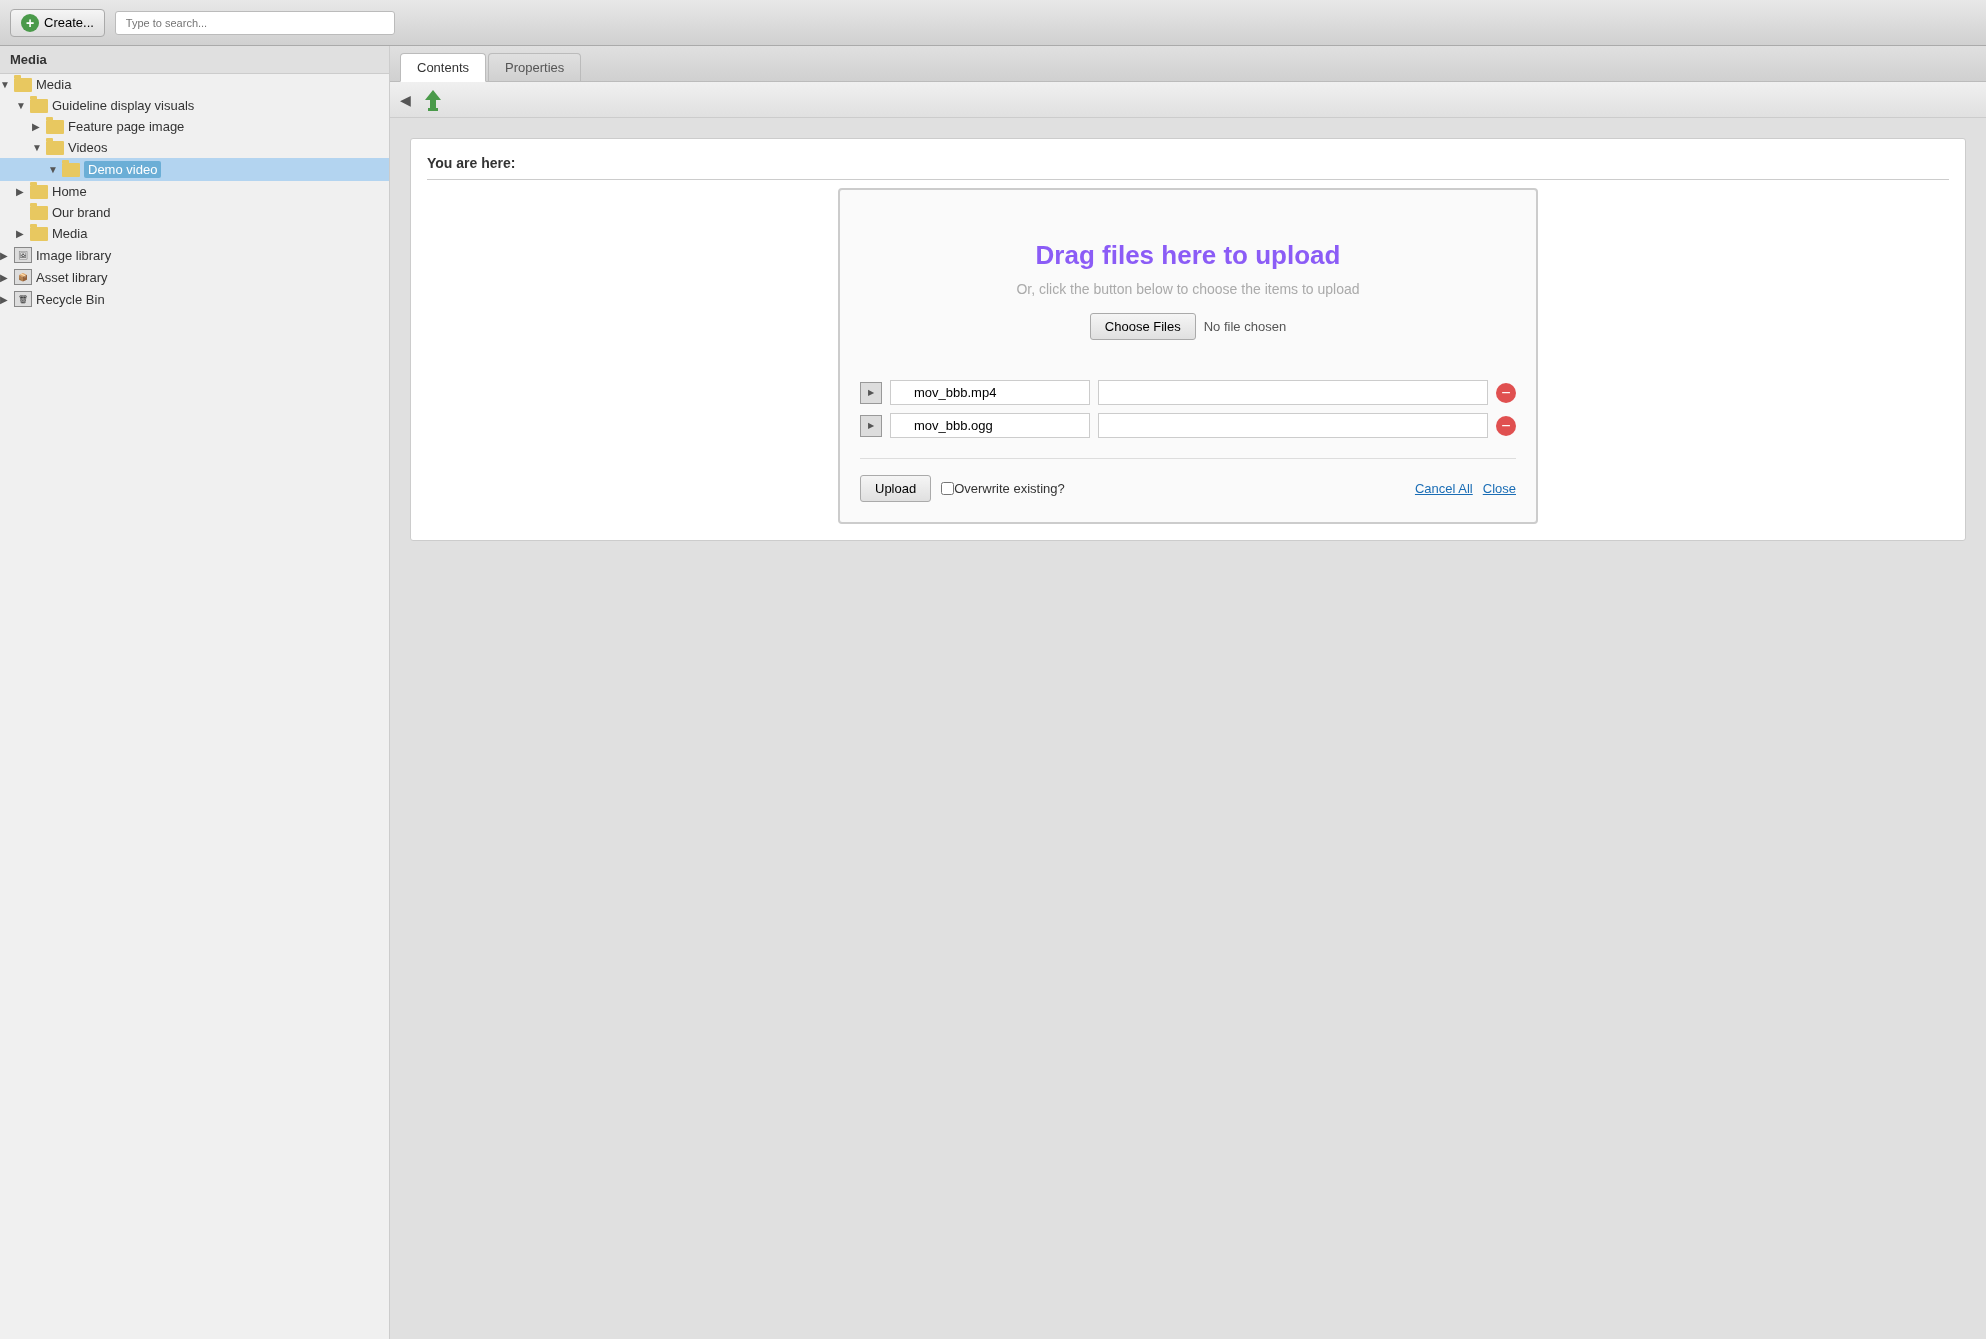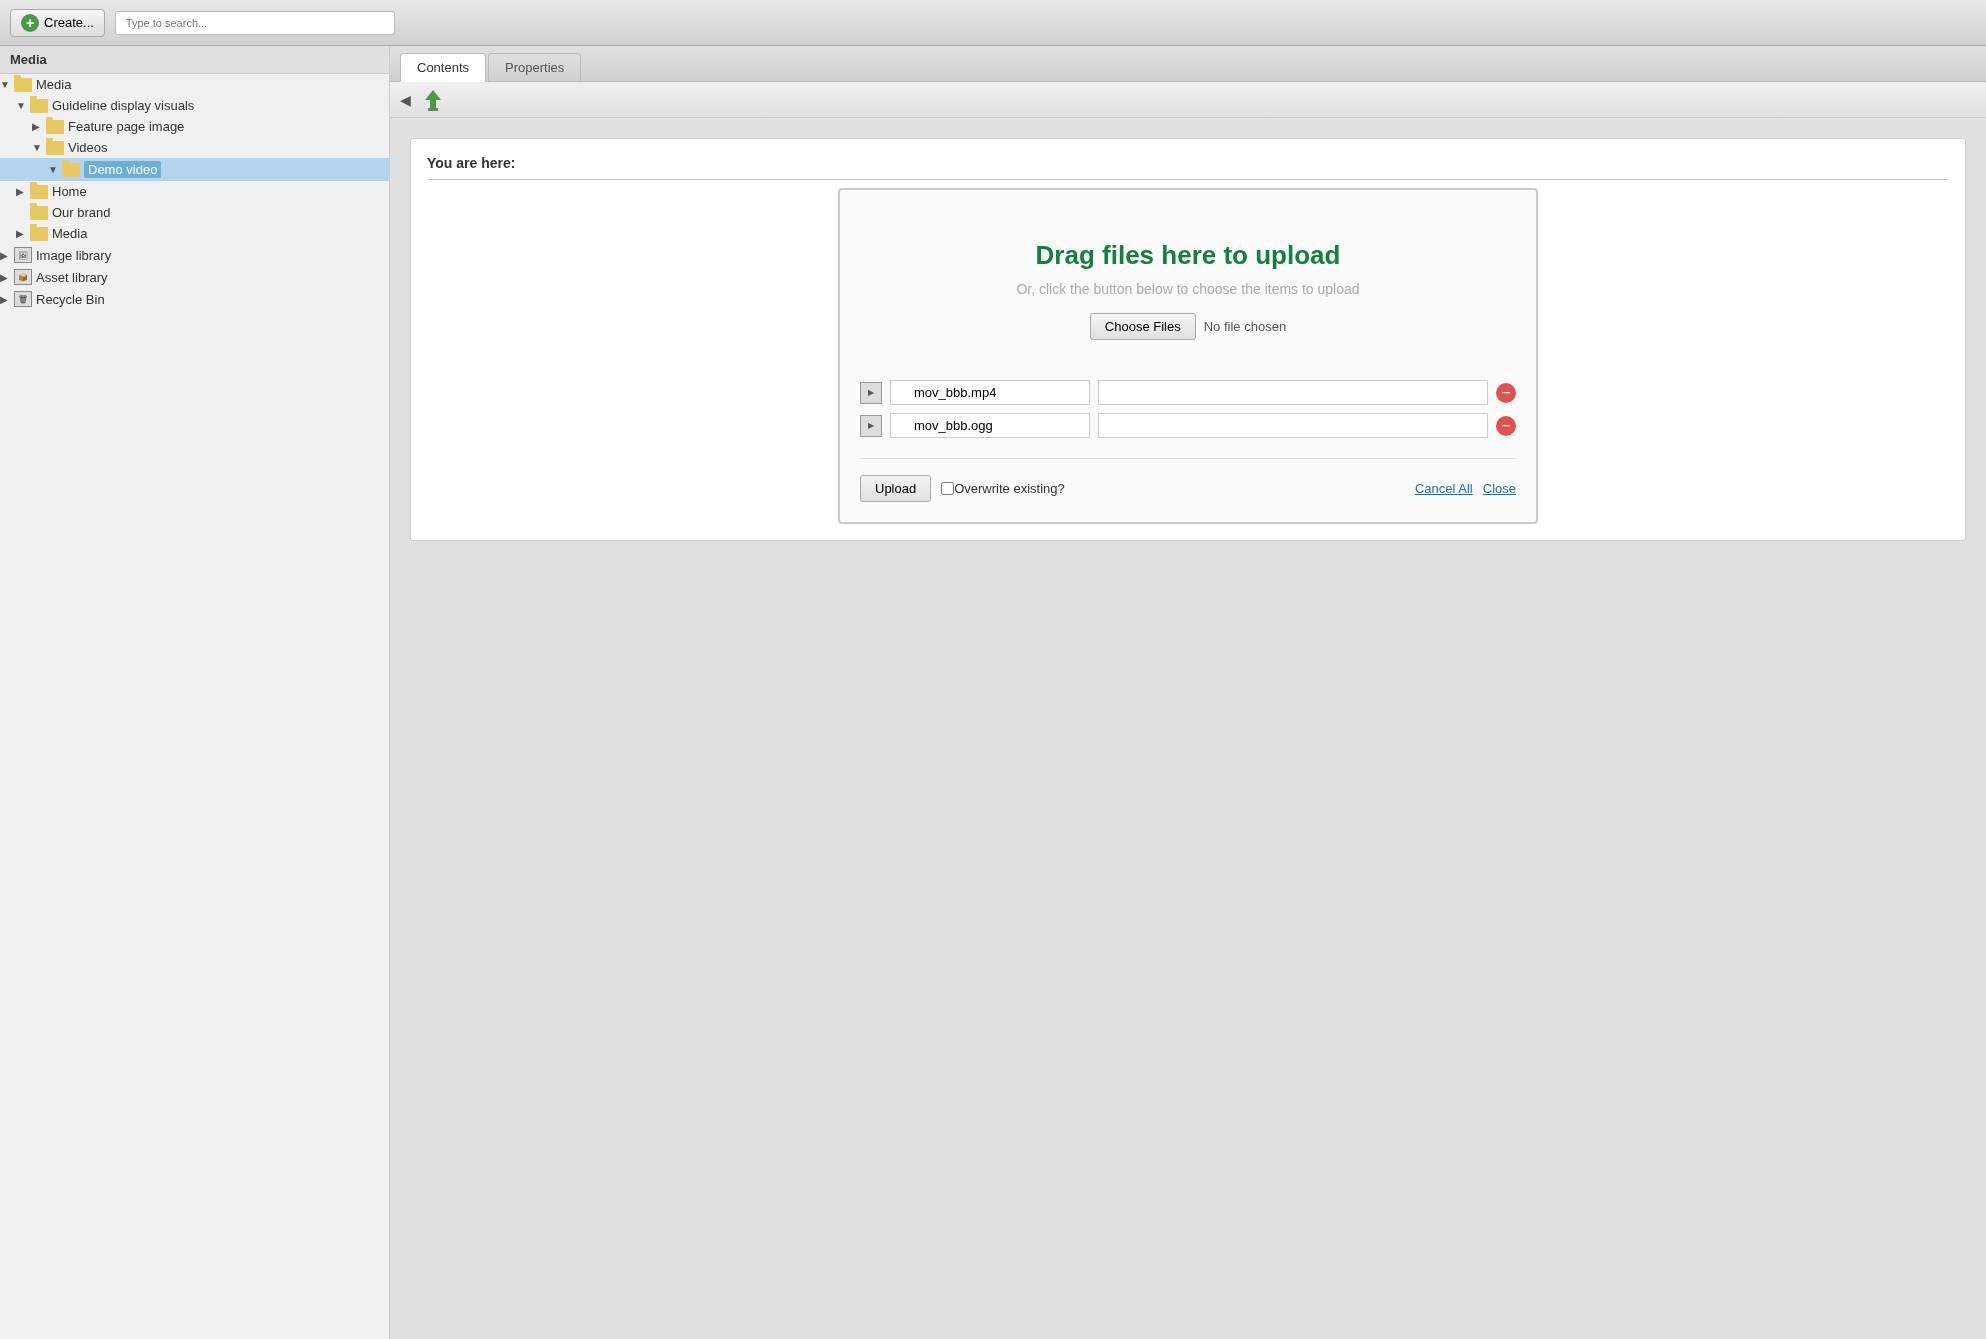--- a/index.html
+++ b/index.html
@@ -242,21 +242,21 @@
       margin: 0 auto;
     }
 
     .drag-area {
       text-align: center;
       padding: 20px 0;
       margin-bottom: 20px;
     }
     .drag-title {
       font-size: 26px;
-      color: #15803d;
+      color: #8b5cf6;
       font-weight: bold;
       margin-bottom: 10px;
     }
     .drag-subtitle {
       font-size: 14px;
       color: #aaa;
       margin-bottom: 16px;
     }
     .choose-files-row {
       display: flex;

